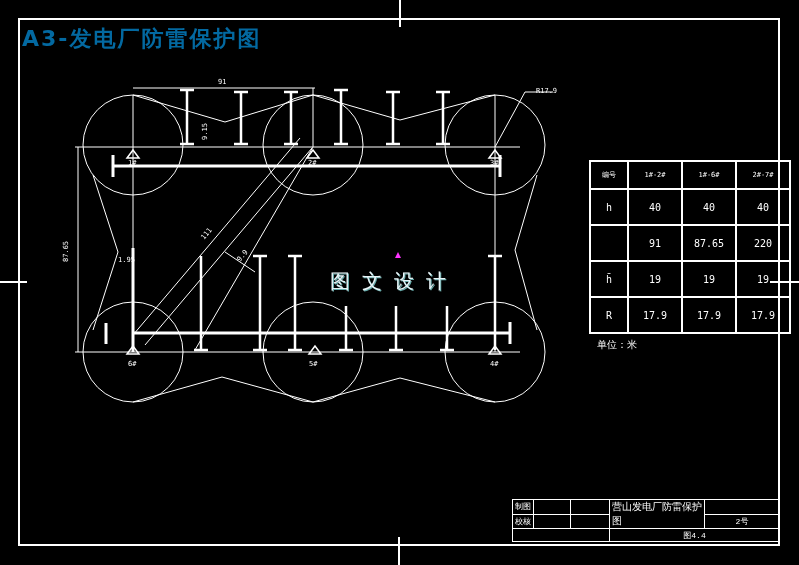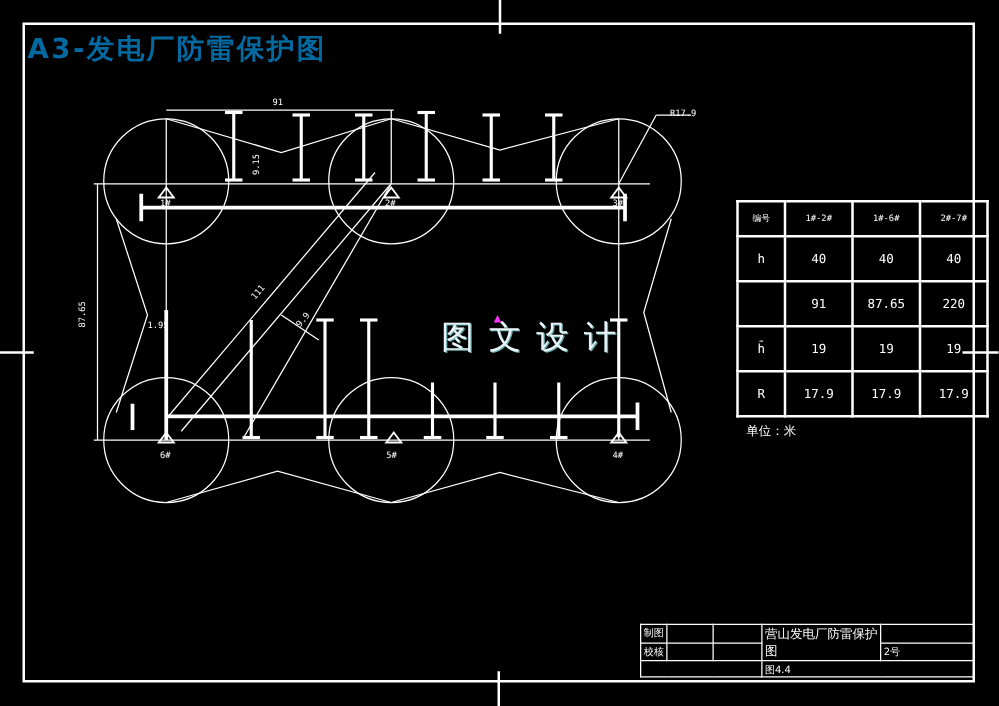--- a/index.html
+++ b/index.html
@@ -1,26 +1,26 @@
 <!DOCTYPE html>
 <html><head>
 <meta charset="utf-8">
 <style>
   html, body { margin:0; padding:0; background:#000; }
   body { width:799px; height:565px; position:relative; overflow:hidden; font-family:"DejaVu Sans", sans-serif; }
   svg { position:absolute; left:0; top:0; }
   .w { stroke:#fff; fill:none; }
   .t { fill:#fff; font-family:"DejaVu Sans Mono", monospace; }
   .title { position:absolute; left:22px; top:24px; color:#0369a1; font-family:"DejaVu Sans", sans-serif; font-size:22px; font-weight:bold; letter-spacing:2px; }
-  .wm { position:absolute; left:330px; top:252px; color:#e8f4f8; font-family:"DejaVu Serif", serif; font-size:26px; letter-spacing:12px; text-shadow:1px 1px 0 #6aa;margin-left:23px; }
+  .wm { position:absolute; left:330px; top:268px; color:#e8f4f8; font-family:"DejaVu Serif", serif; font-size:20px; letter-spacing:12px; text-shadow:1px 1px 0 #6aa; }
   .tbl { position:absolute; left:589px; top:160px; border-collapse:collapse; }
   .tbl td { border:2px solid #fff; color:#fff; font-family:"DejaVu Sans Mono", monospace; font-size:10px; text-align:center; height:28px; padding:3px; }
   .tbl tr:first-child td { height:20px; font-size:7px; }
   .unit { position:absolute; left:597px; top:338px; color:#fff; font-size:10px; }
-  .tb { position:absolute; left:512px; top:499px; border-collapse:collapse; }
+  .tb { position:absolute; left:512px; top:499px; border-collapse:collapse;font-family:Liberation Mono, monospace; }
   .tb td { border:1.5px solid #fff; color:#fff; font-size:8px; height:12px; padding:0 2px; }
 </style>
 </head>
 <body>
 
 <svg width="799" height="565">
 
   <rect x="19" y="19" width="760" height="526" class="w" stroke-width="2"></rect>
   <line x1="400" y1="0" x2="400" y2="27" class="w" stroke-width="2"></line>
   <line x1="399" y1="537" x2="399" y2="565" class="w" stroke-width="2"></line>
@@ -208,20 +208,20 @@
     <td style="width:16px">制图</td>
     <td style="width:32px"></td>
     <td style="width:34px"></td>
     <td rowspan="2" style="width:90px;font-size:10px;text-align:left">营山发电厂防雷保护图</td>
     <td style="width:70px"></td>
   </tr>
   <tr>
     <td>校核</td>
     <td></td>
     <td></td>
-    <td style="text-align:left">2号</td>
+    <td style="text-align:center">2号</td>
   </tr>
   <tr>
     <td colspan="3"></td>
-    <td colspan="2" style="text-align:left">图4.4</td>
+    <td colspan="2" style="text-align:center">图4.4</td>
   </tr>
 </tbody>
   </table>
 
 </body></html>

